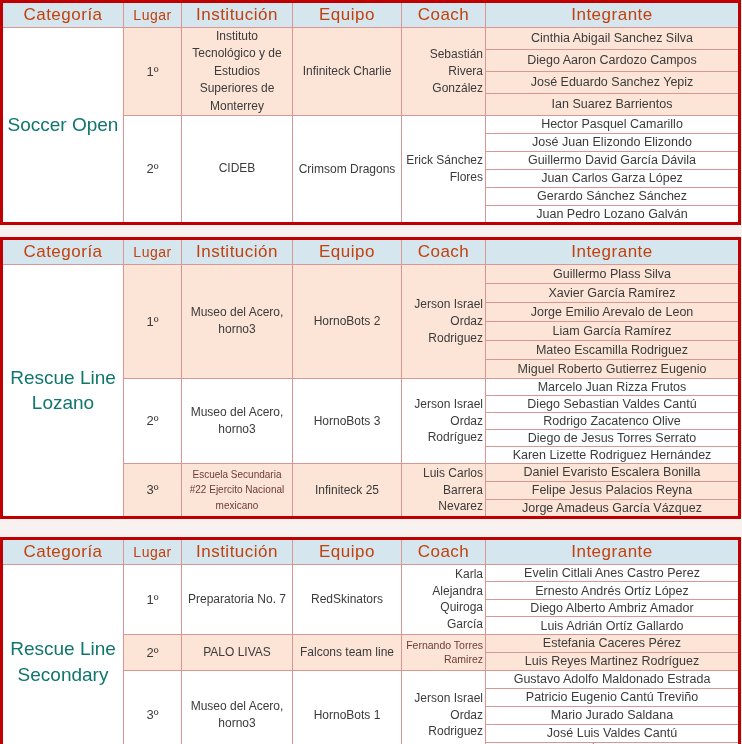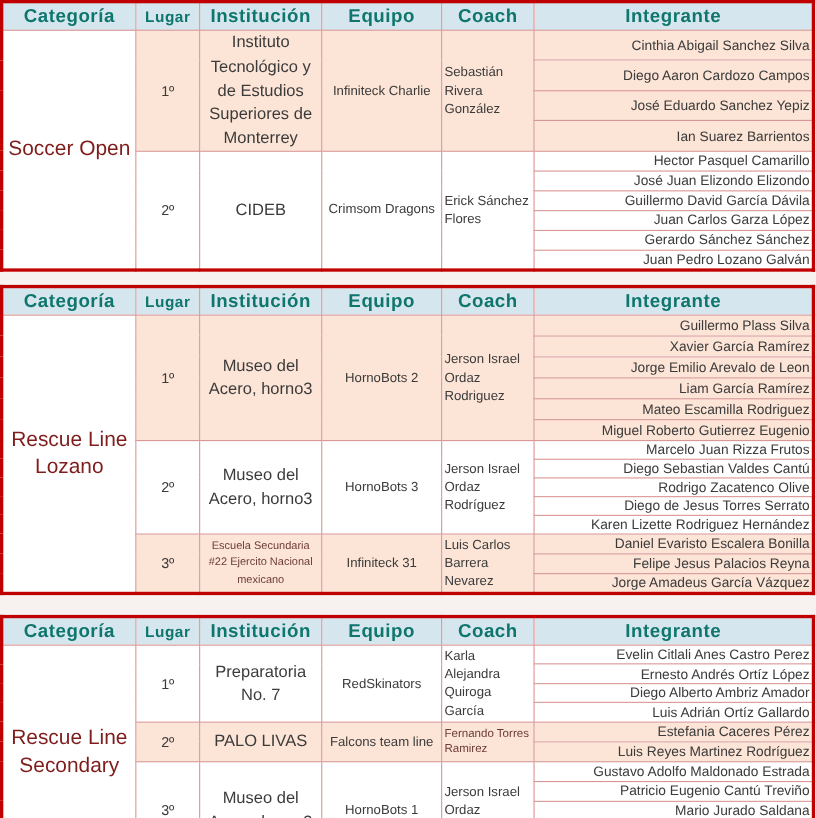--- a/index.html
+++ b/index.html
@@ -20,53 +20,53 @@
     background:#ffffff;
     border:3px solid #c00000;
   }
   table.results td, table.results th{
     border:1px solid #d99694;
     overflow:hidden;
     padding:0 2px;
   }
   th.hdr{
     background:#d6e6ee;
-    font-weight:bold;
+    font-weight:normal;
     font-size:17px;
-    color:#0f766e;
+    color:#c2410c;
     height:24px;
     border:1px solid #c2615e;
     border-bottom:2px solid #bf5a58;
     letter-spacing:.5px;
   }
   th.hdr.small-hdr{font-size:14px;}
   td.category{
     background:#ffffff;
     text-align:center;
     vertical-align:middle;
     font-size:19px;
-    color:#7f1d1d;
+    color:#0f766e;
     line-height:1.35;
   }
   td.place{
     text-align:center;vertical-align:middle;font-size:13px;
   }
   td.institution{
-    text-align:center;vertical-align:middle;font-size:15px;line-height:1.45;
+    text-align:center;vertical-align:middle;font-size:12px;line-height:1.45;
   }
   td.institution.small{font-size:10px;color:#6d3c38;line-height:1.55;}
   td.team{
     text-align:center;vertical-align:middle;font-size:12px;line-height:1.4;
   }
   td.coach{
-    text-align:left;vertical-align:middle;font-size:12px;line-height:1.4;
+    text-align:right;vertical-align:middle;font-size:12px;line-height:1.4;
   }
   td.coach.small{font-size:10.5px;color:#6d3c38;}
   td.member{
-    text-align:right;vertical-align:middle;
+    text-align:center;vertical-align:middle;
     font-size:12.5px;
     padding-left:5px;
     white-space:nowrap;
   }
   tr.band-peach td{background:#fce4d6;}
   tr.band-white td{background:#ffffff;}
   td.category{background:#ffffff !important;}
 </style>
 </head>
 <body>
@@ -195,21 +195,21 @@
           </tr>
           <tr class="band-white" style="height: 17px;">
             <td class="member">Diego de Jesus Torres Serrato</td>
           </tr>
           <tr class="band-white" style="height: 17px;">
             <td class="member">Karen Lizette Rodriguez Hernández</td>
           </tr>
           <tr class="band-peach" style="height: 18px;">
             <td class="place" rowspan="3">3º</td>
             <td class="institution small" rowspan="3">Escuela Secundaria #22 Ejercito Nacional mexicano</td>
-            <td class="team" rowspan="3">Infiniteck 31</td>
+            <td class="team" rowspan="3">Infiniteck 25</td>
             <td class="coach" rowspan="3">Luis Carlos Barrera Nevarez</td>
             <td class="member">Daniel Evaristo Escalera Bonilla</td>
           </tr>
           <tr class="band-peach" style="height: 18px;">
             <td class="member">Felipe Jesus Palacios Reyna</td>
           </tr>
           <tr class="band-peach" style="height: 18px;">
             <td class="member">Jorge Amadeus García Vázquez</td>
           </tr>
         </tbody>

